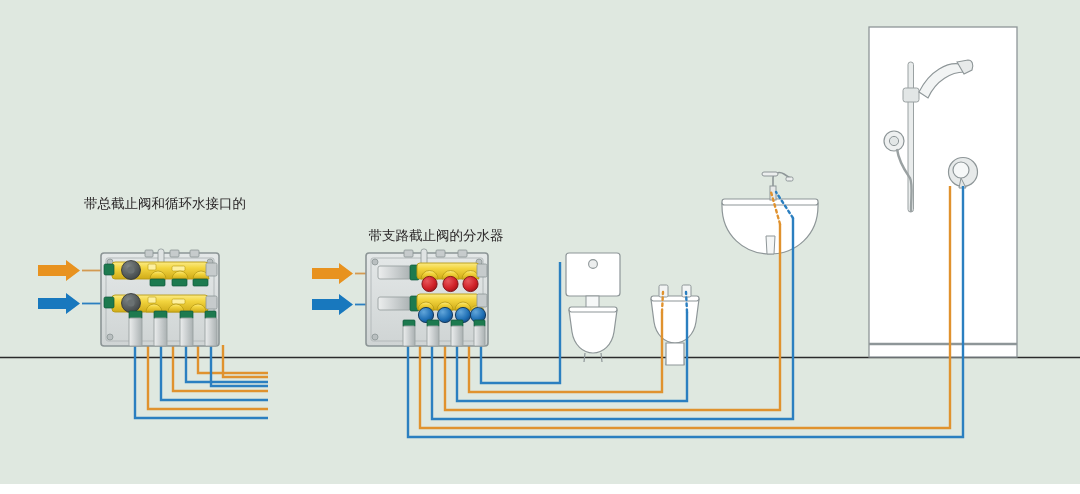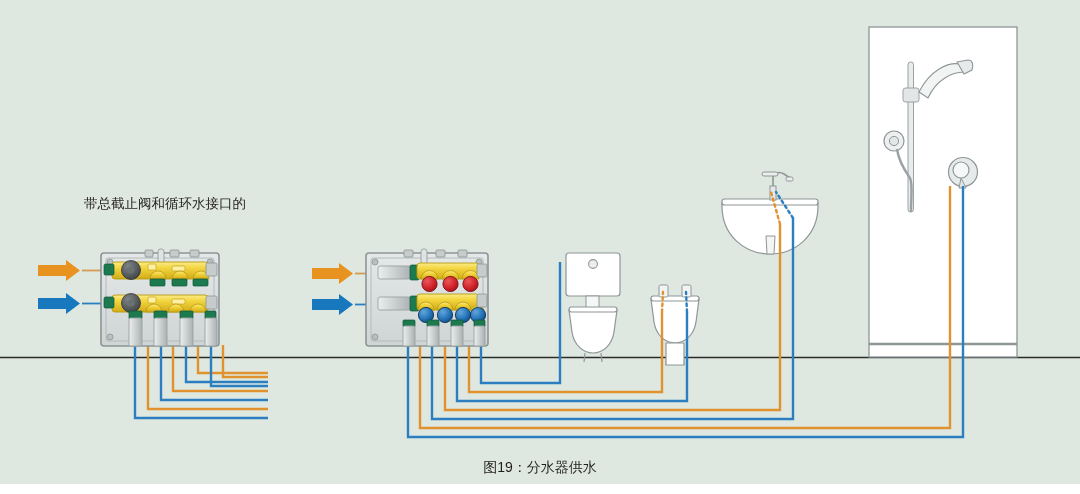--- a/index.html
+++ b/index.html
@@ -306,16 +306,16 @@
         </g>
       </g>
     </g>
 
   </svg>
 
   <div class="lbl" id="lbl-left">
     <div>带总截止阀和循环水接口的</div>
   </div>
 
-
-  <div class="lbl" id="caption">图19：分水器供水</div>
+  <div class="lbl" id="lbl-right">带支路截止阀的分水器</div>
+
 
 </div>
 
 </body></html>

